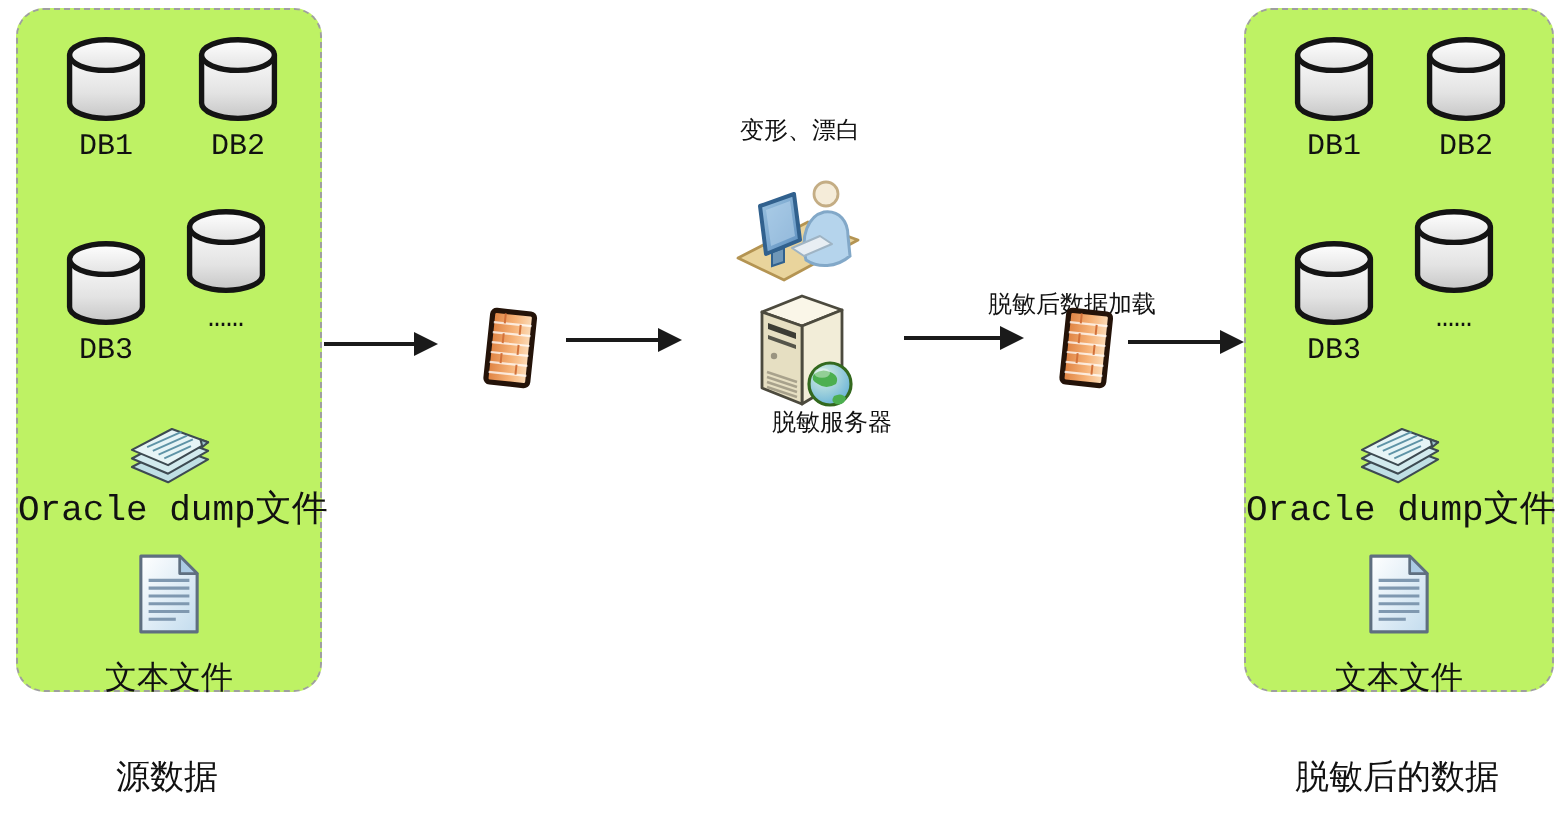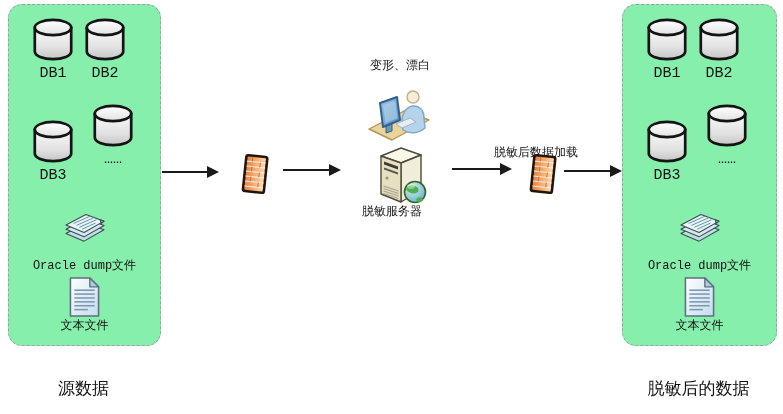--- a/index.html
+++ b/index.html
@@ -1,39 +1,39 @@
 <!DOCTYPE html>
 <html><head>
 <meta charset="utf-8">
 <style>
   html,body{margin:0;padding:0;background:#fff;}
   .stage{position:relative;width:783px;height:414px;background:#ffffff;overflow:hidden;
          font-family:"Liberation Sans",sans-serif;color:#111;}
-  .databox{position:absolute;top:4px;height:340px;border:1px dashed #9f9f9f;border-radius:14px;background:#86efac;text-decoration:underline;}
+  .databox{position:absolute;top:4px;height:340px;border:1px dashed #9f9f9f;border-radius:14px;background:#bef264;text-decoration:underline;}
   .box-left{left:8px;width:151px;}
   .box-right{left:622px;width:153px;}
   .cyl{position:absolute;width:52px;text-align:center;}
   .cyl svg{width:46px;height:46px;display:block;margin:0 auto;}
   .cyl-label{margin-top:2px;font-family:"Liberation Mono","DejaVu Sans Mono",monospace;
              font-size:15px;letter-spacing:0px;color:#111;white-space:nowrap;}
-  .c1{left:18px;top:12px;} .c2{left:70px;top:12px;}
+  .c1{left:18px;top:12px;} .c2{left:84px;top:12px;}
   .c3{left:18px;top:114px;} .c4{left:78px;top:98px;}
   .center-item{position:absolute;left:0;right:0;text-align:center;}
   .papers{top:199px;} .papers svg{width:46px;height:40px;}
-  .oracle-label{top:252px;font-family:"Liberation Mono","DejaVu Sans Mono",monospace;font-size:12px;white-space:nowrap;}
+  .oracle-label{top:237px;font-family:"Liberation Mono","DejaVu Sans Mono",monospace;font-size:18px;white-space:nowrap;}
   .textfile{top:271px;} .textfile svg{width:33px;height:42px;}
-  .text-label{top:312px;font-size:12px;}
+  .text-label{top:324px;font-size:16px;}
   .caption{position:absolute;text-align:center;font-size:17px;color:#111;}
   .cap-left{left:8px;width:151px;top:377px;}
   .cap-right{left:622px;width:153px;top:377px;}
   .flow-label{position:absolute;text-align:center;font-size:12px;color:#111;white-space:nowrap;}
   .lbl-discover{left:175px;width:155px;top:104px;}
   .lbl-load{left:458px;width:156px;top:104px;margin-top:40px;}
   .lbl-transform{left:328px;width:144px;top:57px;}
-  .lbl-server{left:320px;width:144px;top:203px;}
+  .lbl-server{left:344px;width:144px;top:203px;}
   .arrow{position:absolute;height:2px;background:#1a1a1a;}
   .arrow::after{content:"";position:absolute;right:-12px;top:-5px;width:0;height:0;
     border-left:12px solid #1a1a1a;border-top:6px solid transparent;border-bottom:6px solid transparent;}
   .a1{left:162px;top:171px;width:45px;}
   .a2{left:283px;top:169px;width:46px;}
   .a3{left:452px;top:168px;width:48px;}
   .a4{left:564px;top:170px;width:46px;}
   .fw{position:absolute;width:34px;height:46px;}
   .fw1{left:238px;top:152px;} .fw2{left:526px;top:152px;}
   .person{position:absolute;left:366px;top:84px;width:66px;height:58px;}

